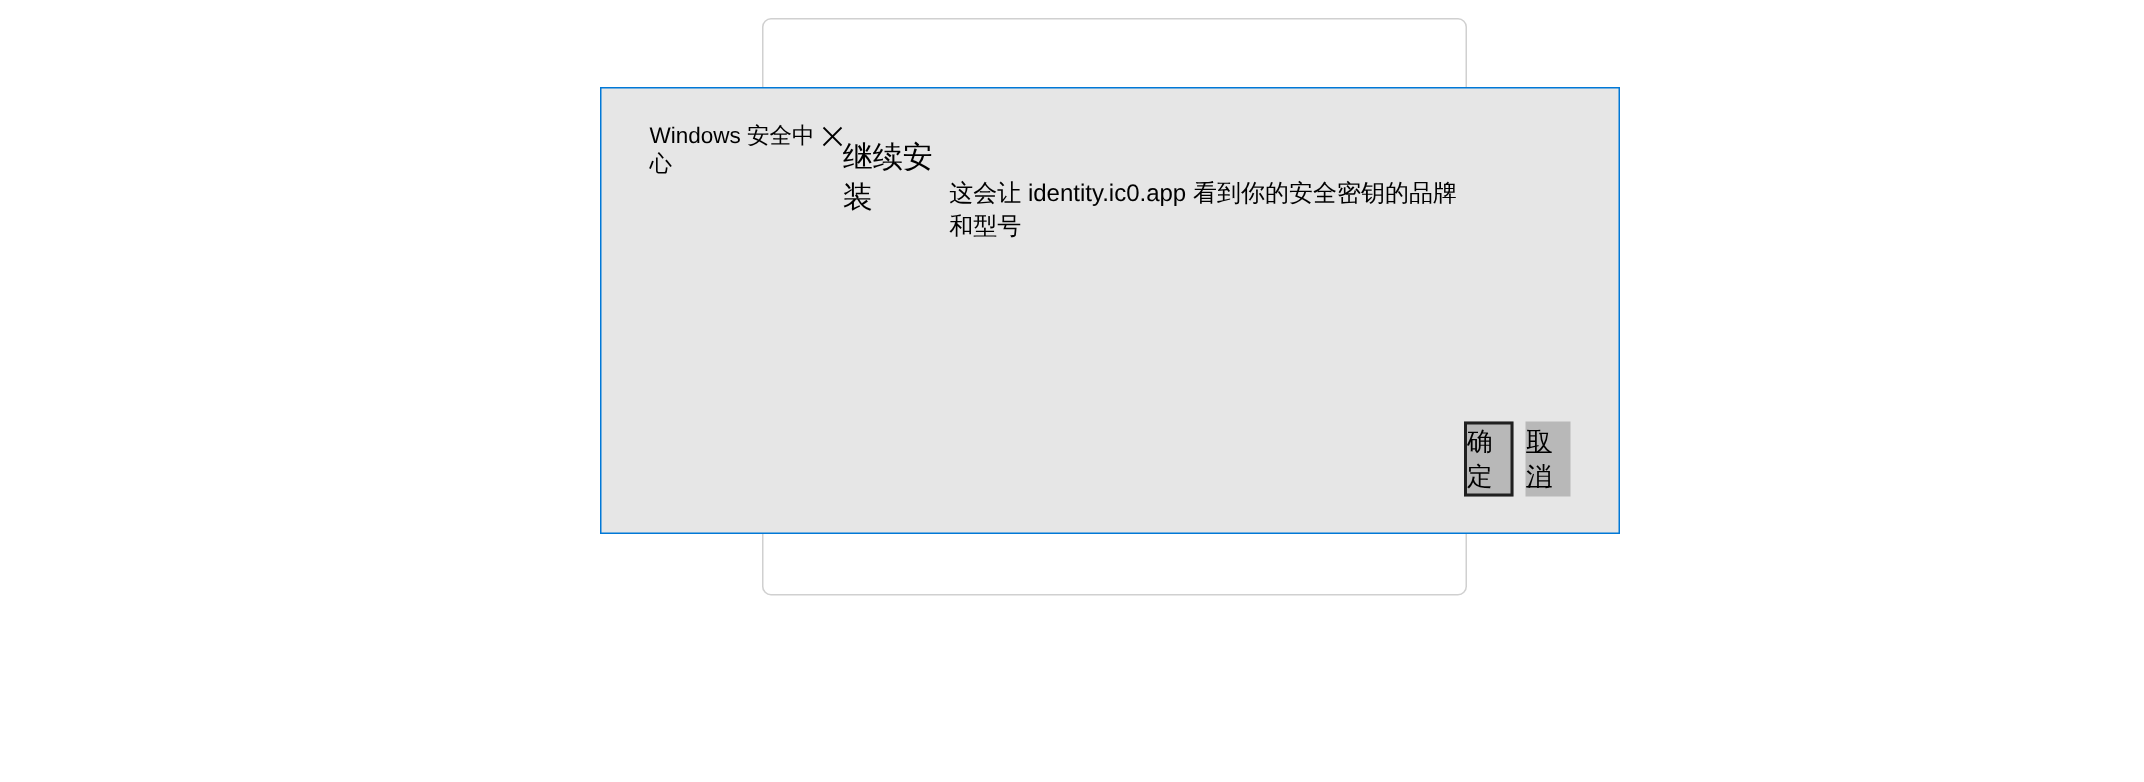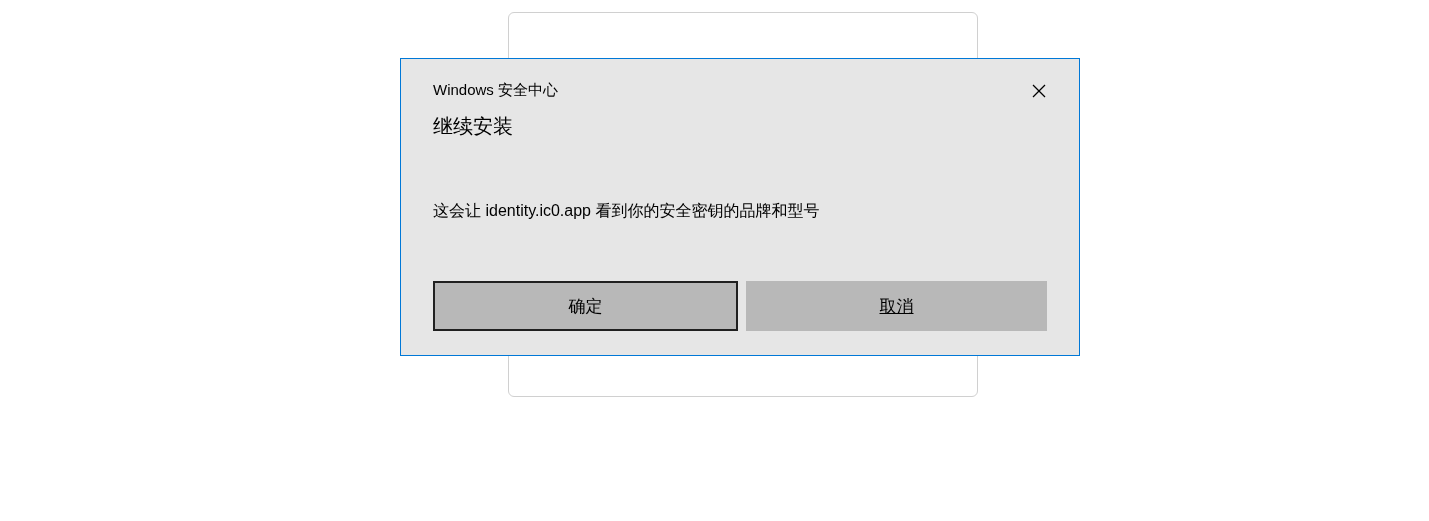--- a/index.html
+++ b/index.html
@@ -27,21 +27,21 @@
     .dialog {
       position: absolute;
       left: 400px;
       top: 58px;
       width: 680px;
       height: 298px;
       background: #e6e6e6;
       border: 1px solid #0078d7;
       padding: 22px 32px 24px 32px;
       display: flex;
-      flex-direction: column;
+      flex-direction: row;
     }
     .dialog-header {
       display: flex;
       justify-content: space-between;
       align-items: flex-start;
     }
     .dialog-source {
       font-size: 15px;
       color: #000000;
       font-weight: 400;
@@ -65,21 +65,21 @@
     }
     .dialog-title {
       font-size: 20px;
       color: #000000;
       font-weight: 400;
       margin-top: 10px;
     }
     .dialog-message {
       font-size: 16px;
       color: #000000;
-      margin-top: 60px;
+      margin-top: 38px;
       line-height: 1.4;
     }
     .button-row {
       display: flex;
       gap: 8px;
       margin-top: auto;
     }
     .btn {
       flex: 1;
       height: 50px;

